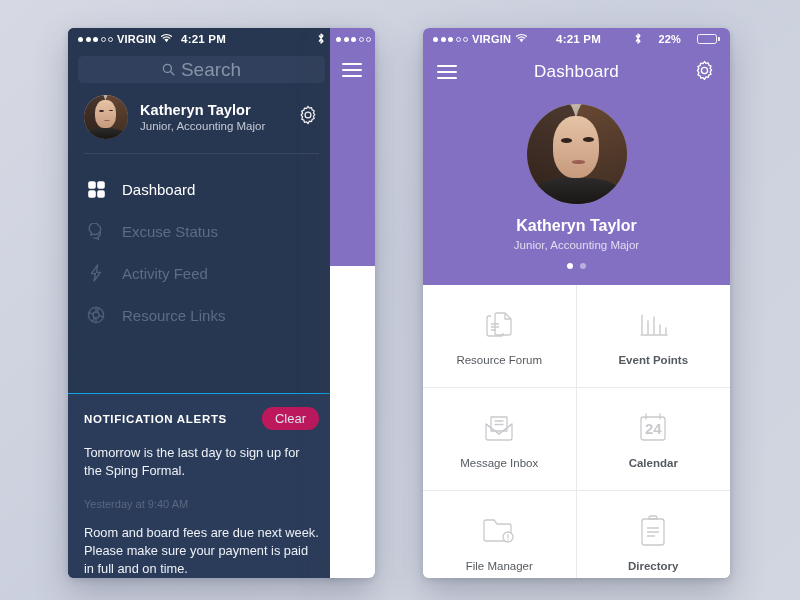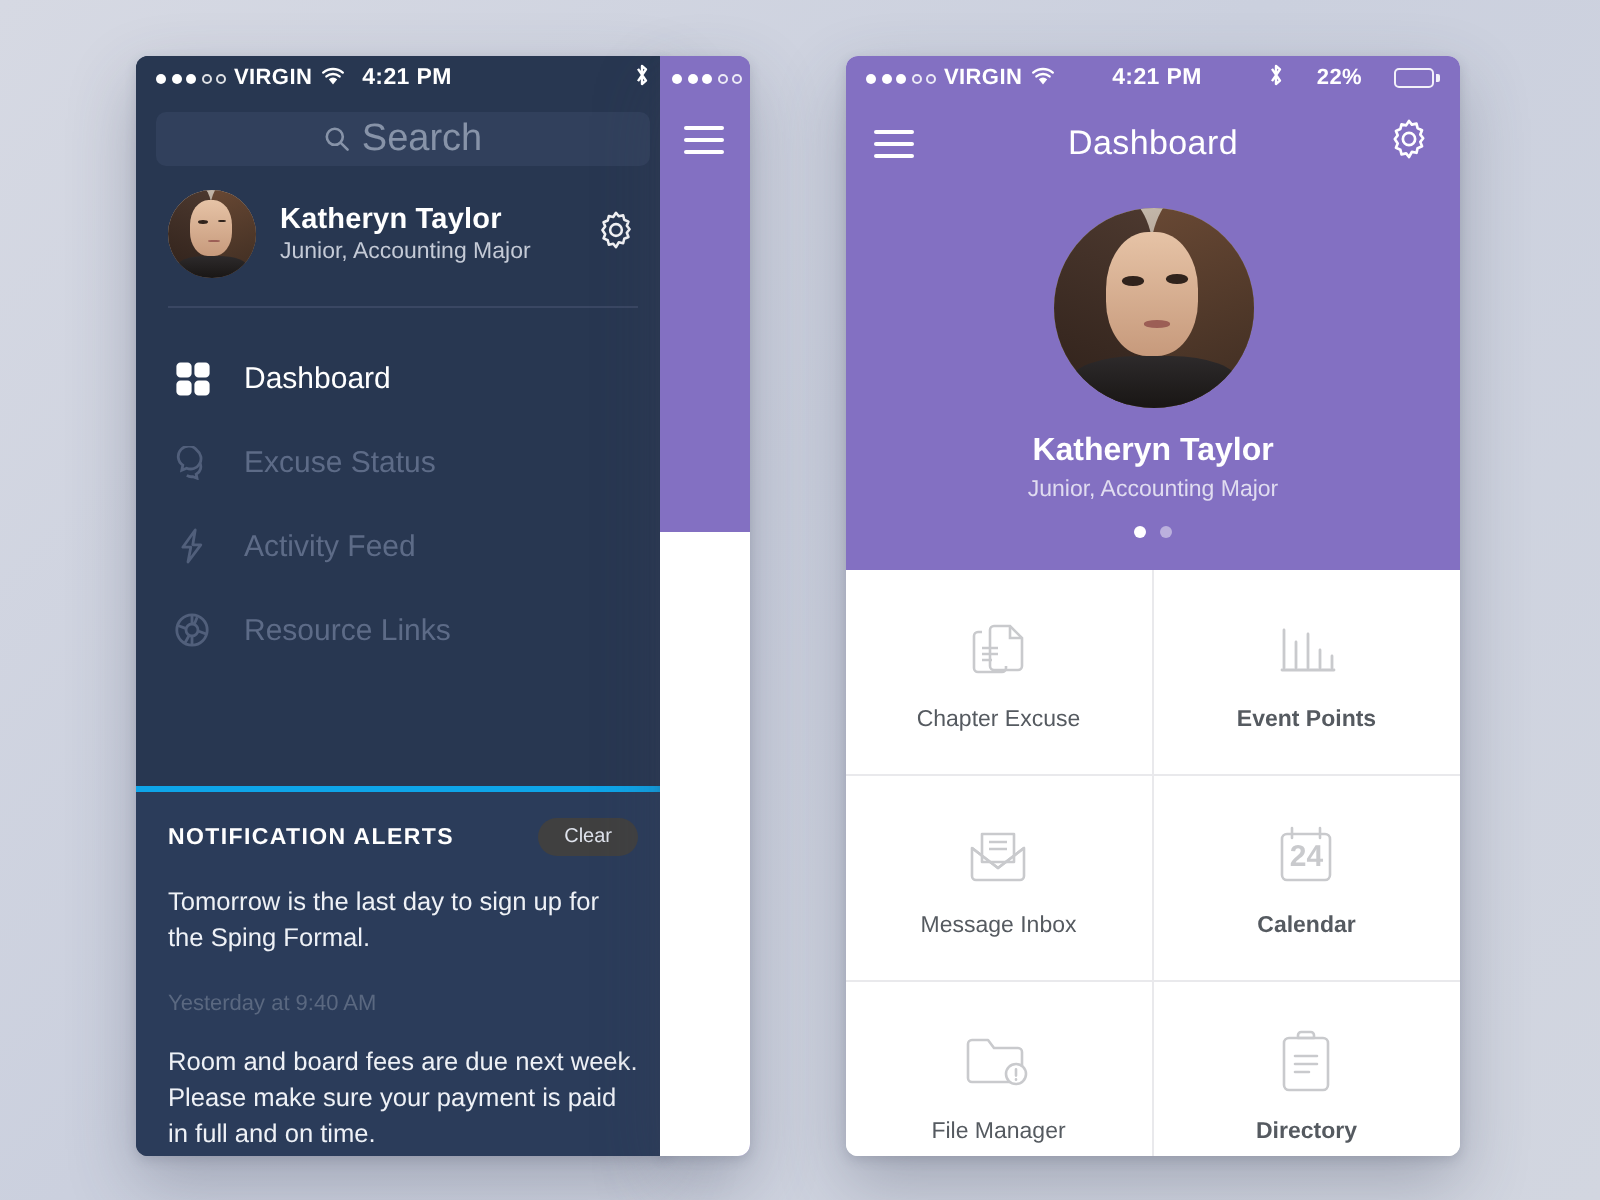--- a/index.html
+++ b/index.html
@@ -77,27 +77,27 @@
   .nav-item .nav-ico { width: 20px; height: 20px; flex: 0 0 20px; display:flex;align-items:center;justify-content:center;}
   .nav-item .nav-label { font-size: 15px; }
   .nav-item.active .nav-label { color: #ffffff; }
   .nav-item.active .nav-ico svg { stroke: #ffffff; fill: #ffffff; }
   .nav-item.dim .nav-label { color: #5d6b87; }
   .nav-item.dim .nav-ico svg { stroke: #515f7b; }
 
   
   .notif-panel {
     position: absolute; left: 0; right: 0; bottom: 0; top: 365px;
-    background: #2b3c5a; border-top: 3px solid #0ea5e9;
+    background: #2b3c5a; border-top: 1px solid #0ea5e9;
   }
   .notif-head { display: flex; align-items: center; padding: 13px 16px 10px; }
   .notif-title { color: #ffffff; font-size: 11.5px; font-weight: bold; letter-spacing: .7px; }
   .clear-btn {
-    margin-left: auto; background: #404040; color: #dfe3ec;
-    font-size: 10px; padding: 4px 13px; border-radius: 11px; border: none;
+    margin-left: auto; background: #be185d; color: #dfe3ec;
+    font-size: 13px; padding: 4px 13px; border-radius: 11px; border: none;
   }
   .notif-list { padding: 0 16px; }
   .notif-item { padding: 4px 0 10px; }
   .notif-text { color: #eef1f6; font-size: 12.8px; line-height: 1.38; }
   .notif-time { color: #5a6880; font-size: 11px; margin-top: 19px; }
 
   
   .r-header {
     background: #8370c2; height: 44px; display: flex; align-items: center;
     padding: 0 14px; position: relative;
@@ -376,21 +376,21 @@
 
     <div class="tile">
       <span class="tile-ico">
         <svg width="34" height="34" viewBox="0 0 34 34" fill="none" stroke="#c9cacd" stroke-width="1.3">
           <path d="M12 4h8l6 6v14a2 2 0 0 1-2 2H12a2 2 0 0 1-2-2V6a2 2 0 0 1 2-2z" transform="translate(3,1)"></path>
           <path d="M20 4v6h6" transform="translate(3,1)"></path>
           <path d="M9 8H7a2 2 0 0 0-2 2v16a2 2 0 0 0 2 2h12a2 2 0 0 0 2-2v-1"></path>
           <path d="M9 16h8M9 19h8M9 22h5"></path>
         </svg>
       </span>
-      <span class="tile-label">Chapter Excuse</span>
+      <span class="tile-label">Resource Forum</span>
     </div>
 
     <div class="tile">
       <span class="tile-ico">
         <svg width="32" height="32" viewBox="0 0 32 32" fill="none" stroke="#c9cacd" stroke-width="1.4">
           <path d="M5 6v19M11 12v13M17 8v17M23 16v9M29 19v6" stroke-linecap="round"></path>
           <path d="M4 26h26" stroke-linecap="round"></path>
         </svg>
       </span>
       <span class="tile-label">Event Points</span>

